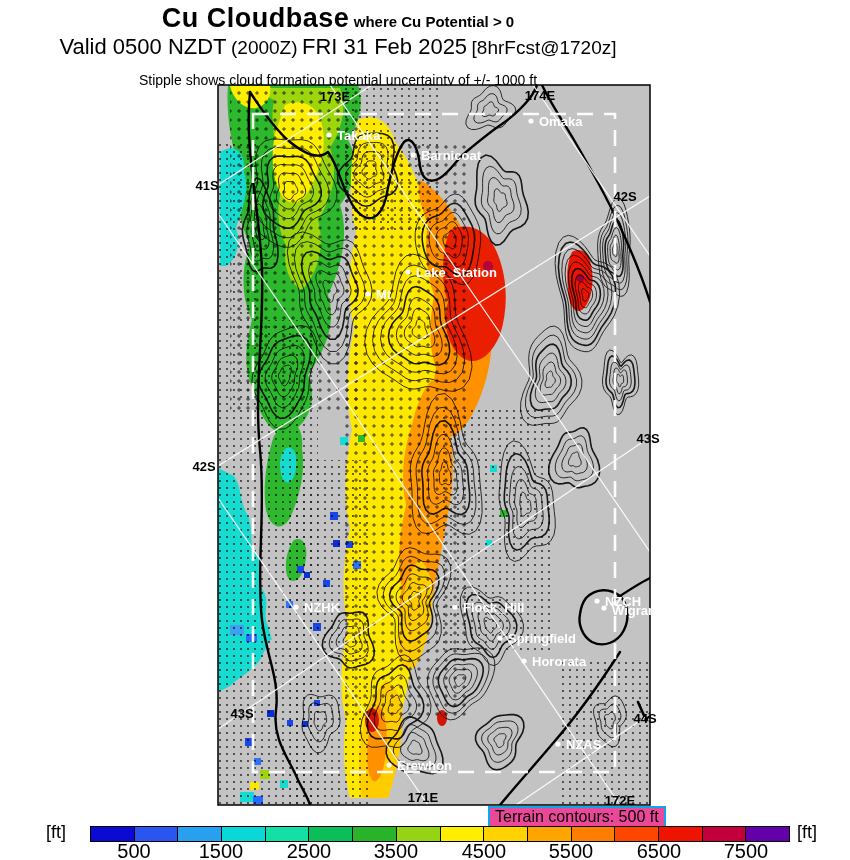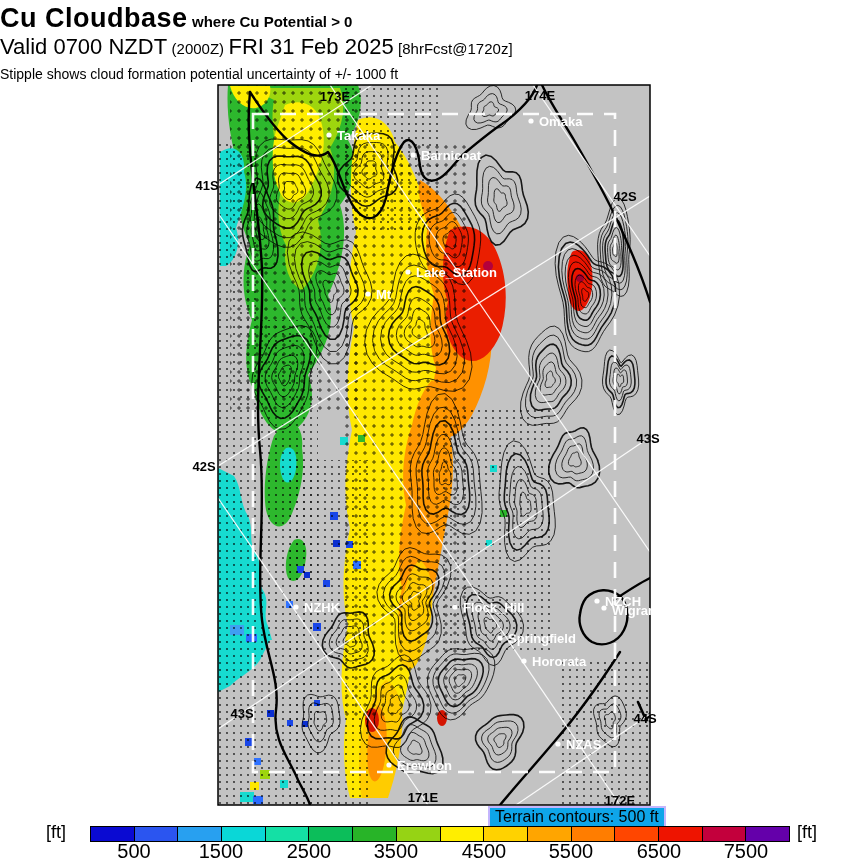--- a/index.html
+++ b/index.html
@@ -1,55 +1,55 @@
 <!DOCTYPE html>
 <html><head>
 <meta charset="utf-8">
 <style>
   html,body{margin:0;padding:0}
   body{
     width:850px;height:860px;position:relative;background:#fff;
     font-family:"Liberation Sans",sans-serif;color:#000;overflow:hidden;
   }
-  .hdr{position:absolute;top:3px;left:0;width:676px;line-height:1.15}
+  .hdr{position:absolute;top:3px;left:0;width:676px;text-align:center;line-height:1.15}
   .t1{font-size:27px;font-weight:bold;letter-spacing:.5px}
   .t1s{font-size:15px;font-weight:bold}
   .t2{font-size:22px}
-  .t2s{font-size:15px}
-  .t3{font-size:14px;margin-top:7px}
+  .t2s{font-size:19px}
+  .t3{font-size:14px;margin-top:13px}
   #mapsvg{position:absolute;left:190px;top:80px}
   
   #cbar{
     position:absolute;left:90px;top:826px;width:698px;height:14px;
     display:flex;border:1px solid #000;box-sizing:content-box;background:#fff;
   }
   .cseg{flex:1;border-right:1px solid #000}
   .cseg:last-child{border-right:none}
   .cbtick{
     position:absolute;top:840px;font-size:20px;transform:translateX(-50%);
     white-space:nowrap;
   }
   .ftunit{position:absolute;top:822px;font-size:18px;font-weight:normal}
   #ftL{left:46px}
   #ftR{left:797px}
   #terrainNote{
-    position:absolute;left:488px;top:806px;border:2px solid #c4b5fd;background:#0ea5e9;
+    position:absolute;left:488px;top:806px;border:2px solid #0ea5e9;background:#ec4899;
     font-size:16px;line-height:18px;padding:0 5px;white-space:nowrap;
   }
 </style>
 </head>
 <body>
 
 <div class="hdr">
   <div>
     <span class="t1">Cu Cloudbase</span>
     <span class="t1s">where Cu Potential &gt; 0</span>
   </div>
   <div>
-    <span class="t2">Valid 0700 NZDT</span>
+    <span class="t2">Valid 0500 NZDT</span>
     <span class="t2s">(2000Z)</span>
     <span class="t2">FRI 31 Feb 2025</span>
     <span class="t2s">[8hrFcst@1720z]</span>
   </div>
   <div class="t3">Stipple shows cloud formation potential uncertainty of +/- 1000 ft</div>
 </div>
 
 <svg id="mapsvg" width="480" height="730" viewBox="0 0 480 730">
   <defs>
     <clipPath id="mapclip">

